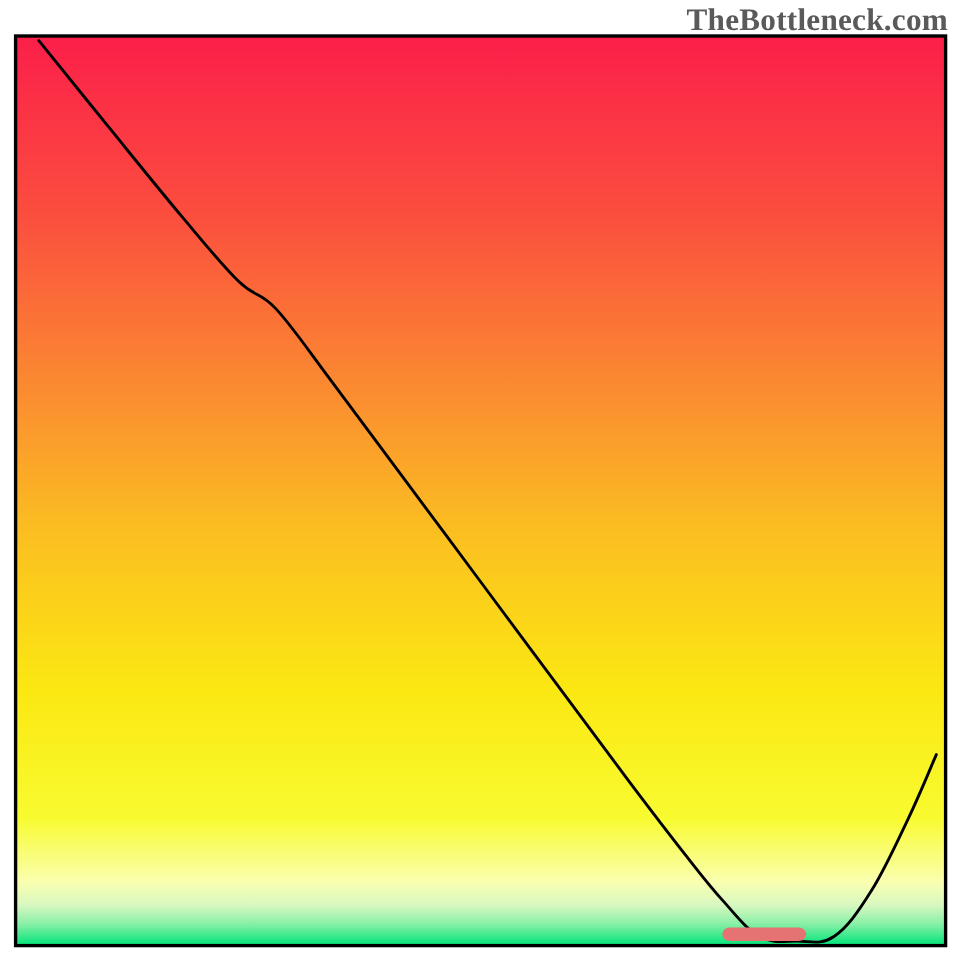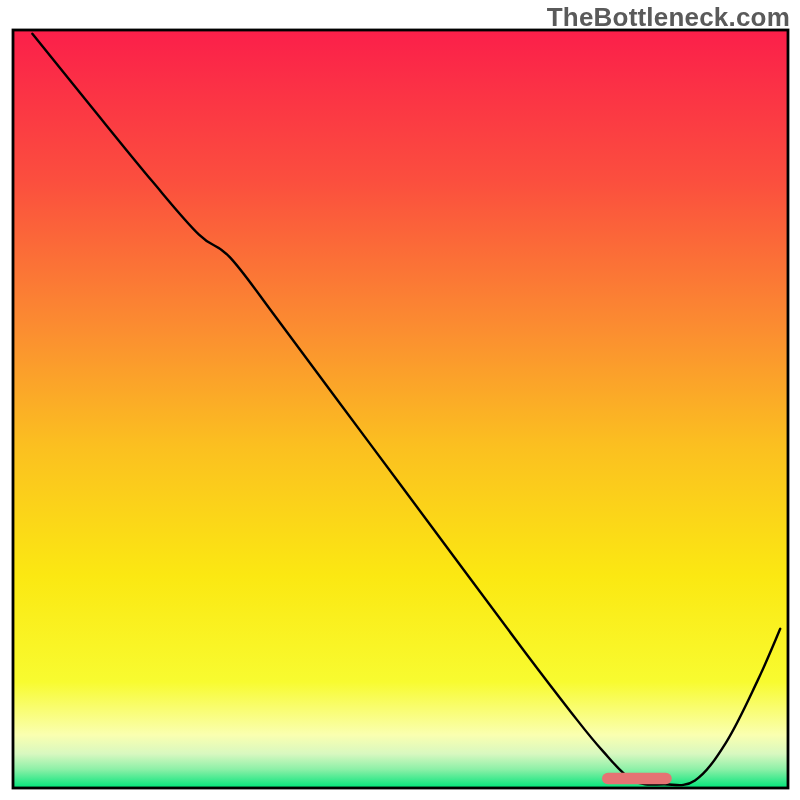--- a/index.html
+++ b/index.html
@@ -7,20 +7,21 @@
     padding: 0;
     width: 800px;
     height: 800px;
     background: #ffffff;
     font-family: Arial, Helvetica, sans-serif;
   }
   .container {
     position: relative;
     width: 800px;
     height: 800px;
+    font-family: Liberation Serif, serif;
   }
   .watermark {
     position: absolute;
     top: 2px;
     right: 10px;
     font-size: 26px;
     font-weight: bold;
     color: #5a5a5a;
     letter-spacing: 0.2px;
     z-index: 20;

